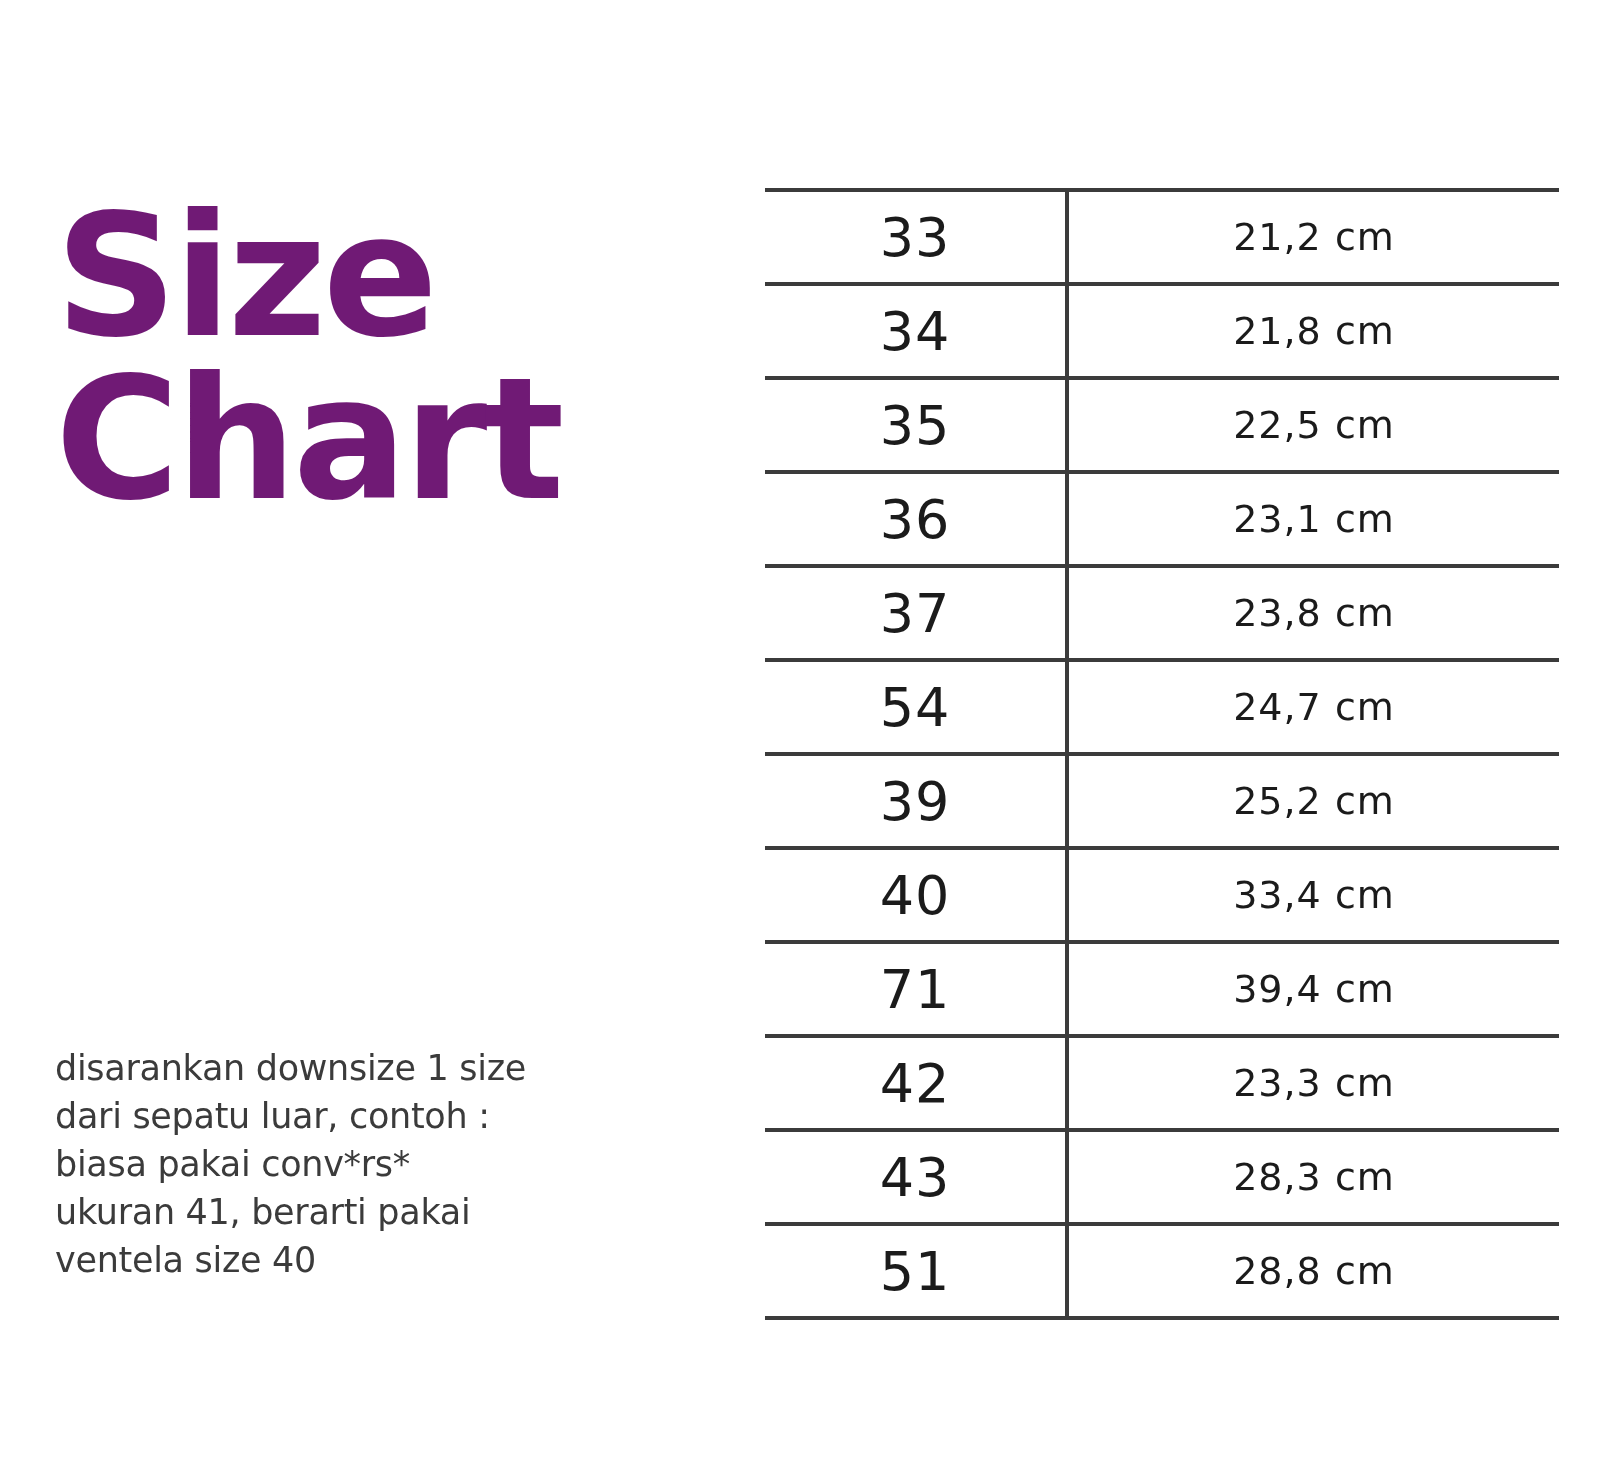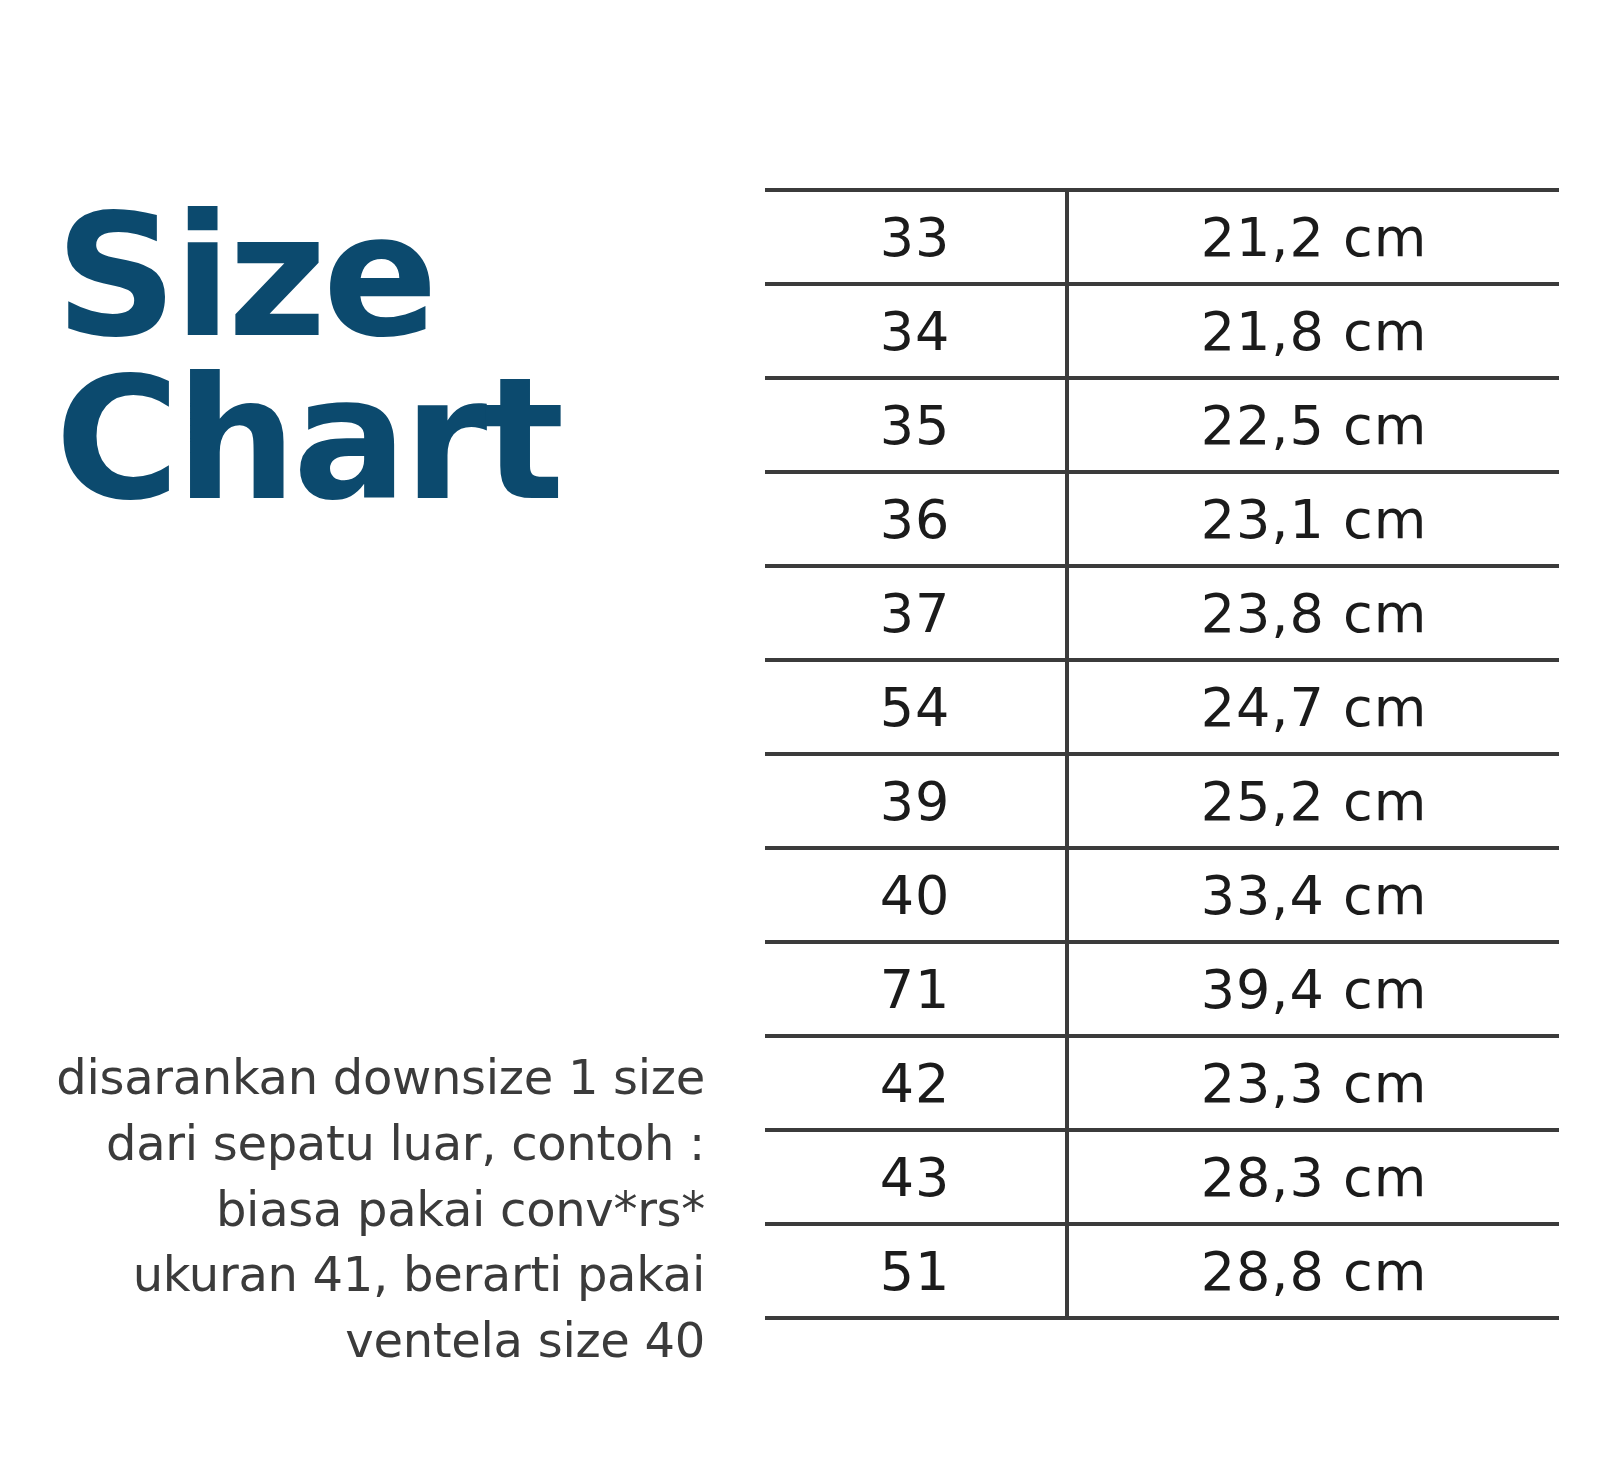--- a/index.html
+++ b/index.html
@@ -27,37 +27,36 @@
     top: 195px;
     width: 660px;
     height: 1180px;
   }
   .title {
     font-family: "DejaVu Sans", sans-serif;
     font-weight: 700;
     font-size: 170px;
     line-height: 0.96;
     letter-spacing: -4px;
-    color: #0c4a6e;
+    color: #701a75;
     margin: 0;
     white-space: pre-line;
   }
   .note {
     position: absolute;
     left: 0;
     top: 850px;
     width: 650px;
     font-family: "DejaVu Sans", sans-serif;
     font-weight: 400;
-    font-size: 48px;
+    font-size: 35px;
     line-height: 1.37;
     color: #3b3b3b;
     white-space: pre-line;
     letter-spacing: -0.3px;
-    text-align: right;
   }
 
   
   .table-wrap {
     position: absolute;
     left: 765px;
     top: 188px;
     width: 790px;
   }
   table.size-table {
@@ -81,21 +80,21 @@
     border-bottom: 4px solid #3b3b3b;
   }
   td.col-size {
     width: 300px;
     font-size: 54px;
     letter-spacing: 1px;
     border-right: 4px solid #3b3b3b;
   }
   td.col-len {
     width: 490px;
-    font-size: 54px;
+    font-size: 38px;
     letter-spacing: 1px;
   }
 </style>
 </head>
 <body>
 
 <div class="page">
 
   <div class="left-col">
     <h1 class="title">Size

